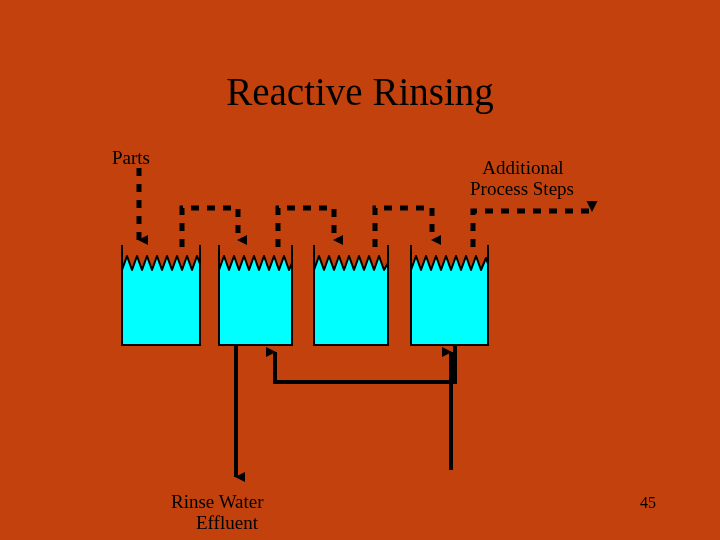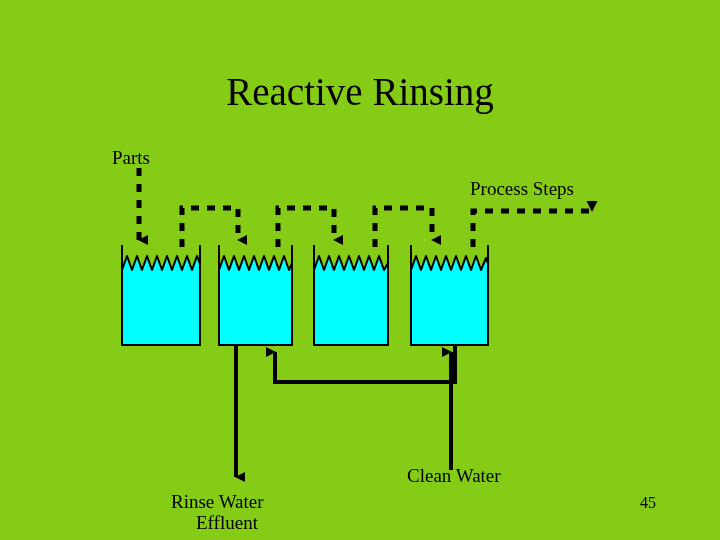--- a/index.html
+++ b/index.html
@@ -4,21 +4,21 @@
 <style>
   html, body {
     margin: 0;
     padding: 0;
     background: #ffffff;
   }
   #slide {
     position: relative;
     width: 720px;
     height: 540px;
-    background: #84cc16;
+    background: #c2410c;
     overflow: hidden;
     font-family: "Liberation Serif", "DejaVu Serif", serif;
     color: #000000;
   }
   #diagram-svg {
     position: absolute;
     left: 0;
     top: 0;
     width: 720px;
     height: 540px;
@@ -60,26 +60,26 @@
 </head>
 <body>
 
 <div id="slide">
 
   <div class="txt title">Reactive Rinsing</div>
 
   <div class="txt lbl" style="left:112px; top:148px;">Parts</div>
 
 
+  <div class="txt lbl lbl-center" style="left:443px; top:158px; width:160px;">Additional</div>
   <div class="txt lbl" style="left:171px; top:492px;">Rinse Water</div>
 
   <div class="txt lbl" style="left:470px; top:179px;">Process Steps</div>
   <div class="txt lbl" style="left:196px; top:513px;">Effluent</div>
 
-  <div class="txt lbl" style="left:407px; top:466px;">Clean Water</div>
 
   <div class="pagenum">45</div>
 
   <div class="tank-label" style="left:120px; top:283px; width:82px;">
     <div>Alkaline</div>
     <div>Cleaning</div>
   </div>
   <div class="tank-label" style="left:218px; top:283px; width:76px;">
     <div>Rinse</div>
     <div>Tank</div>

